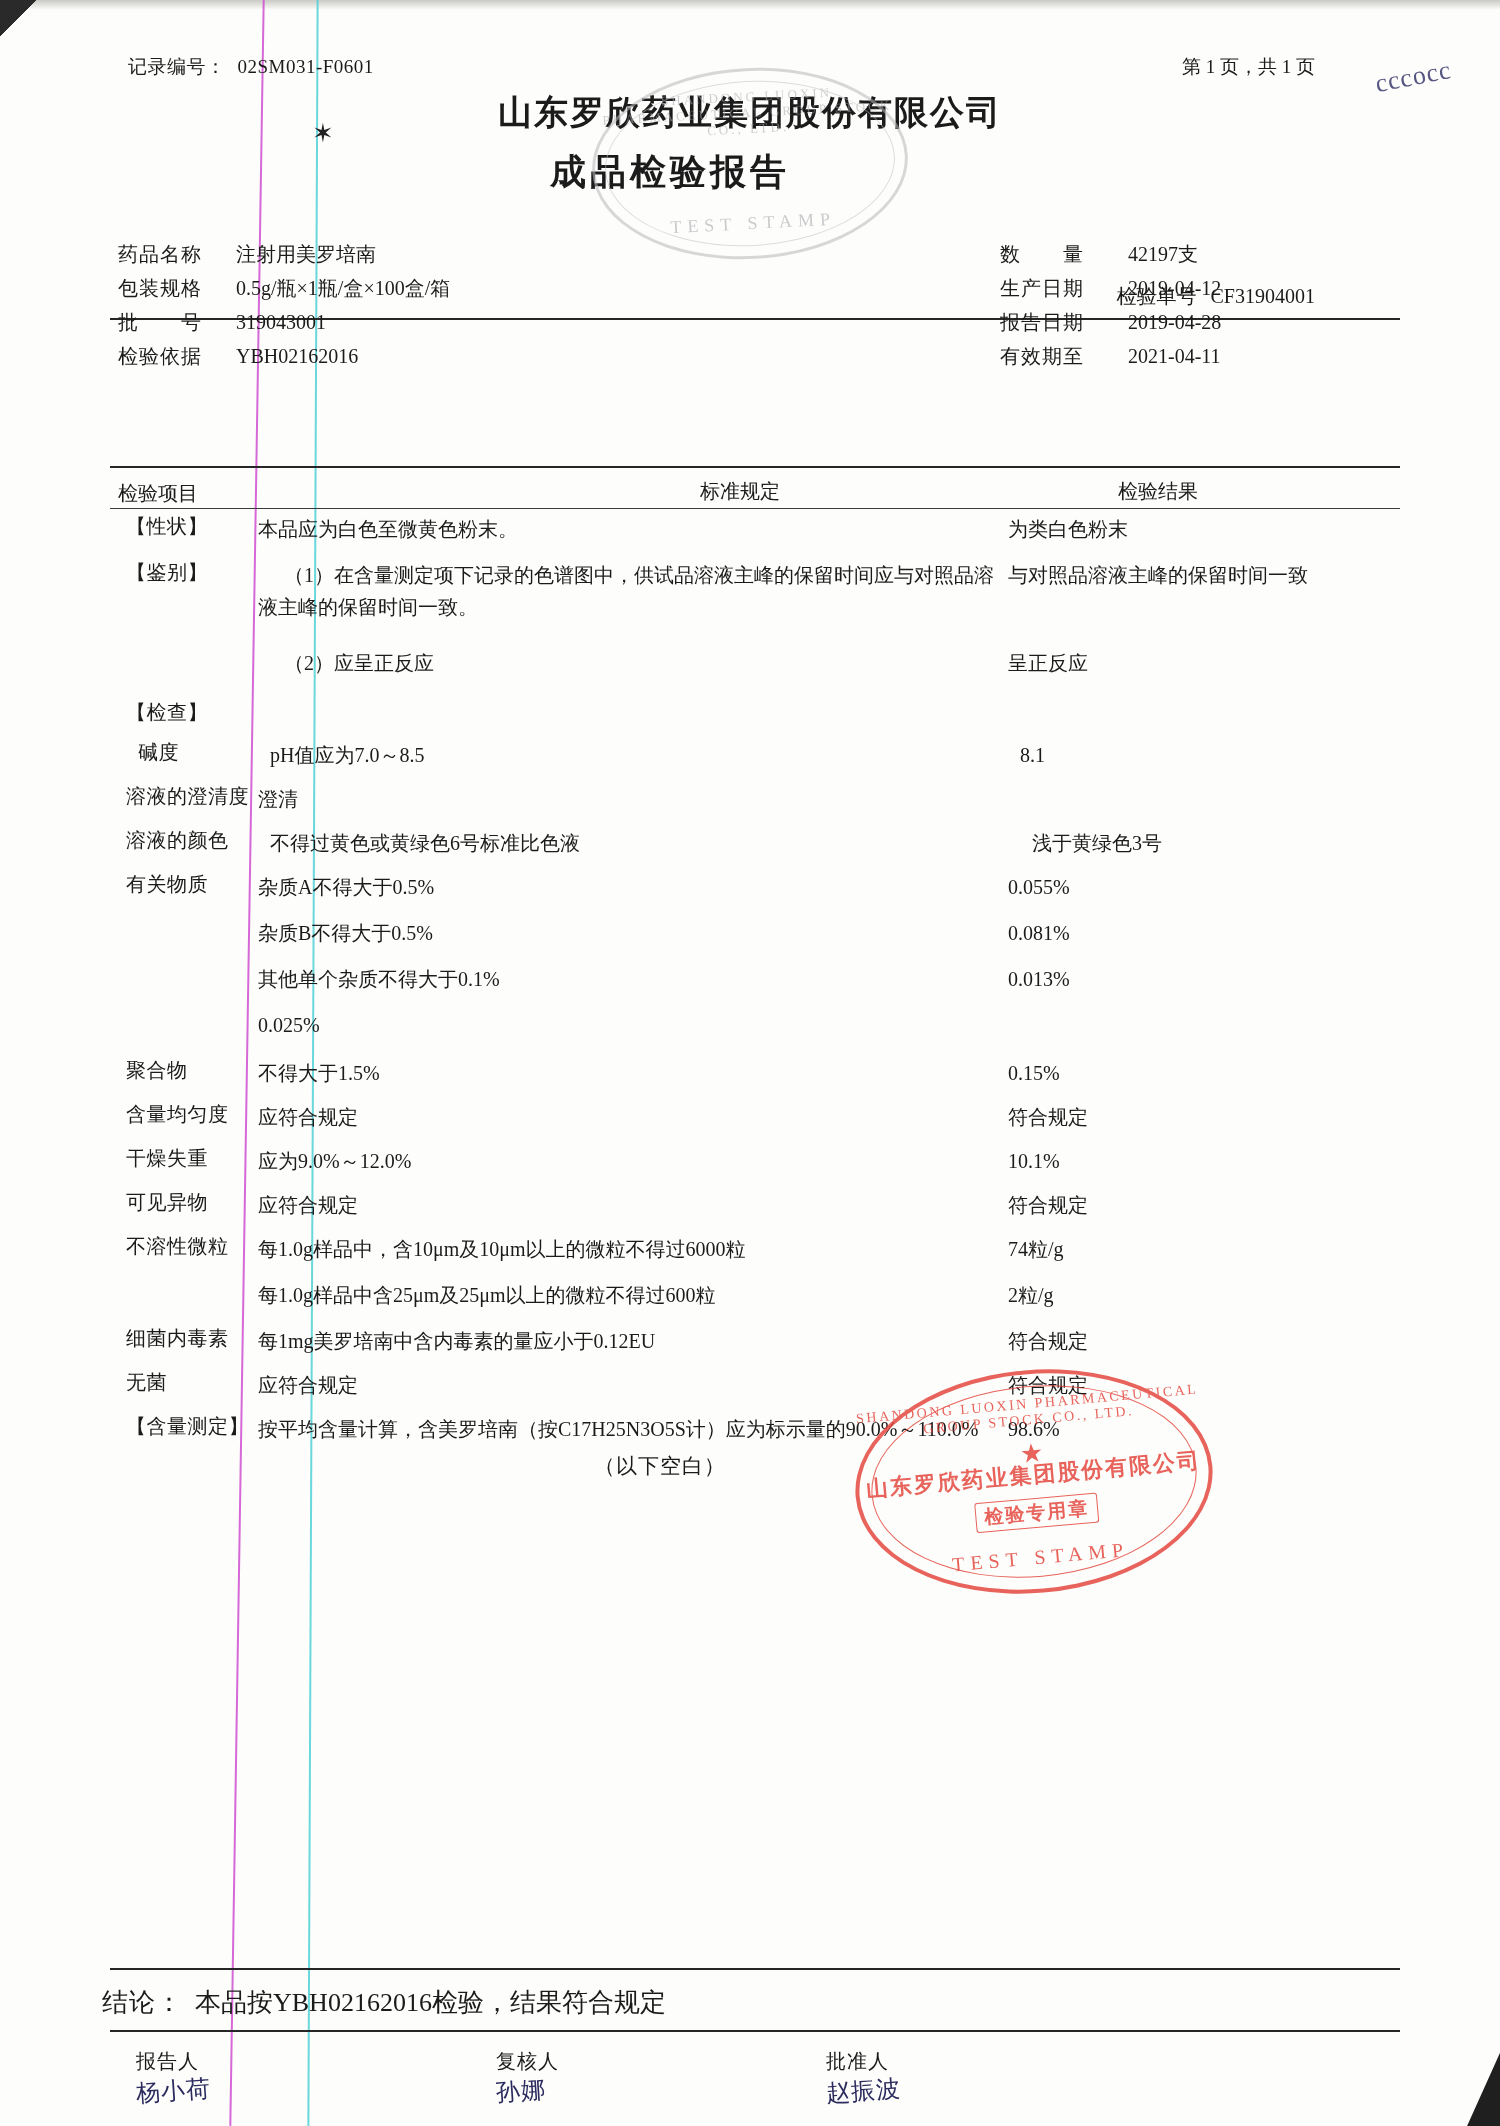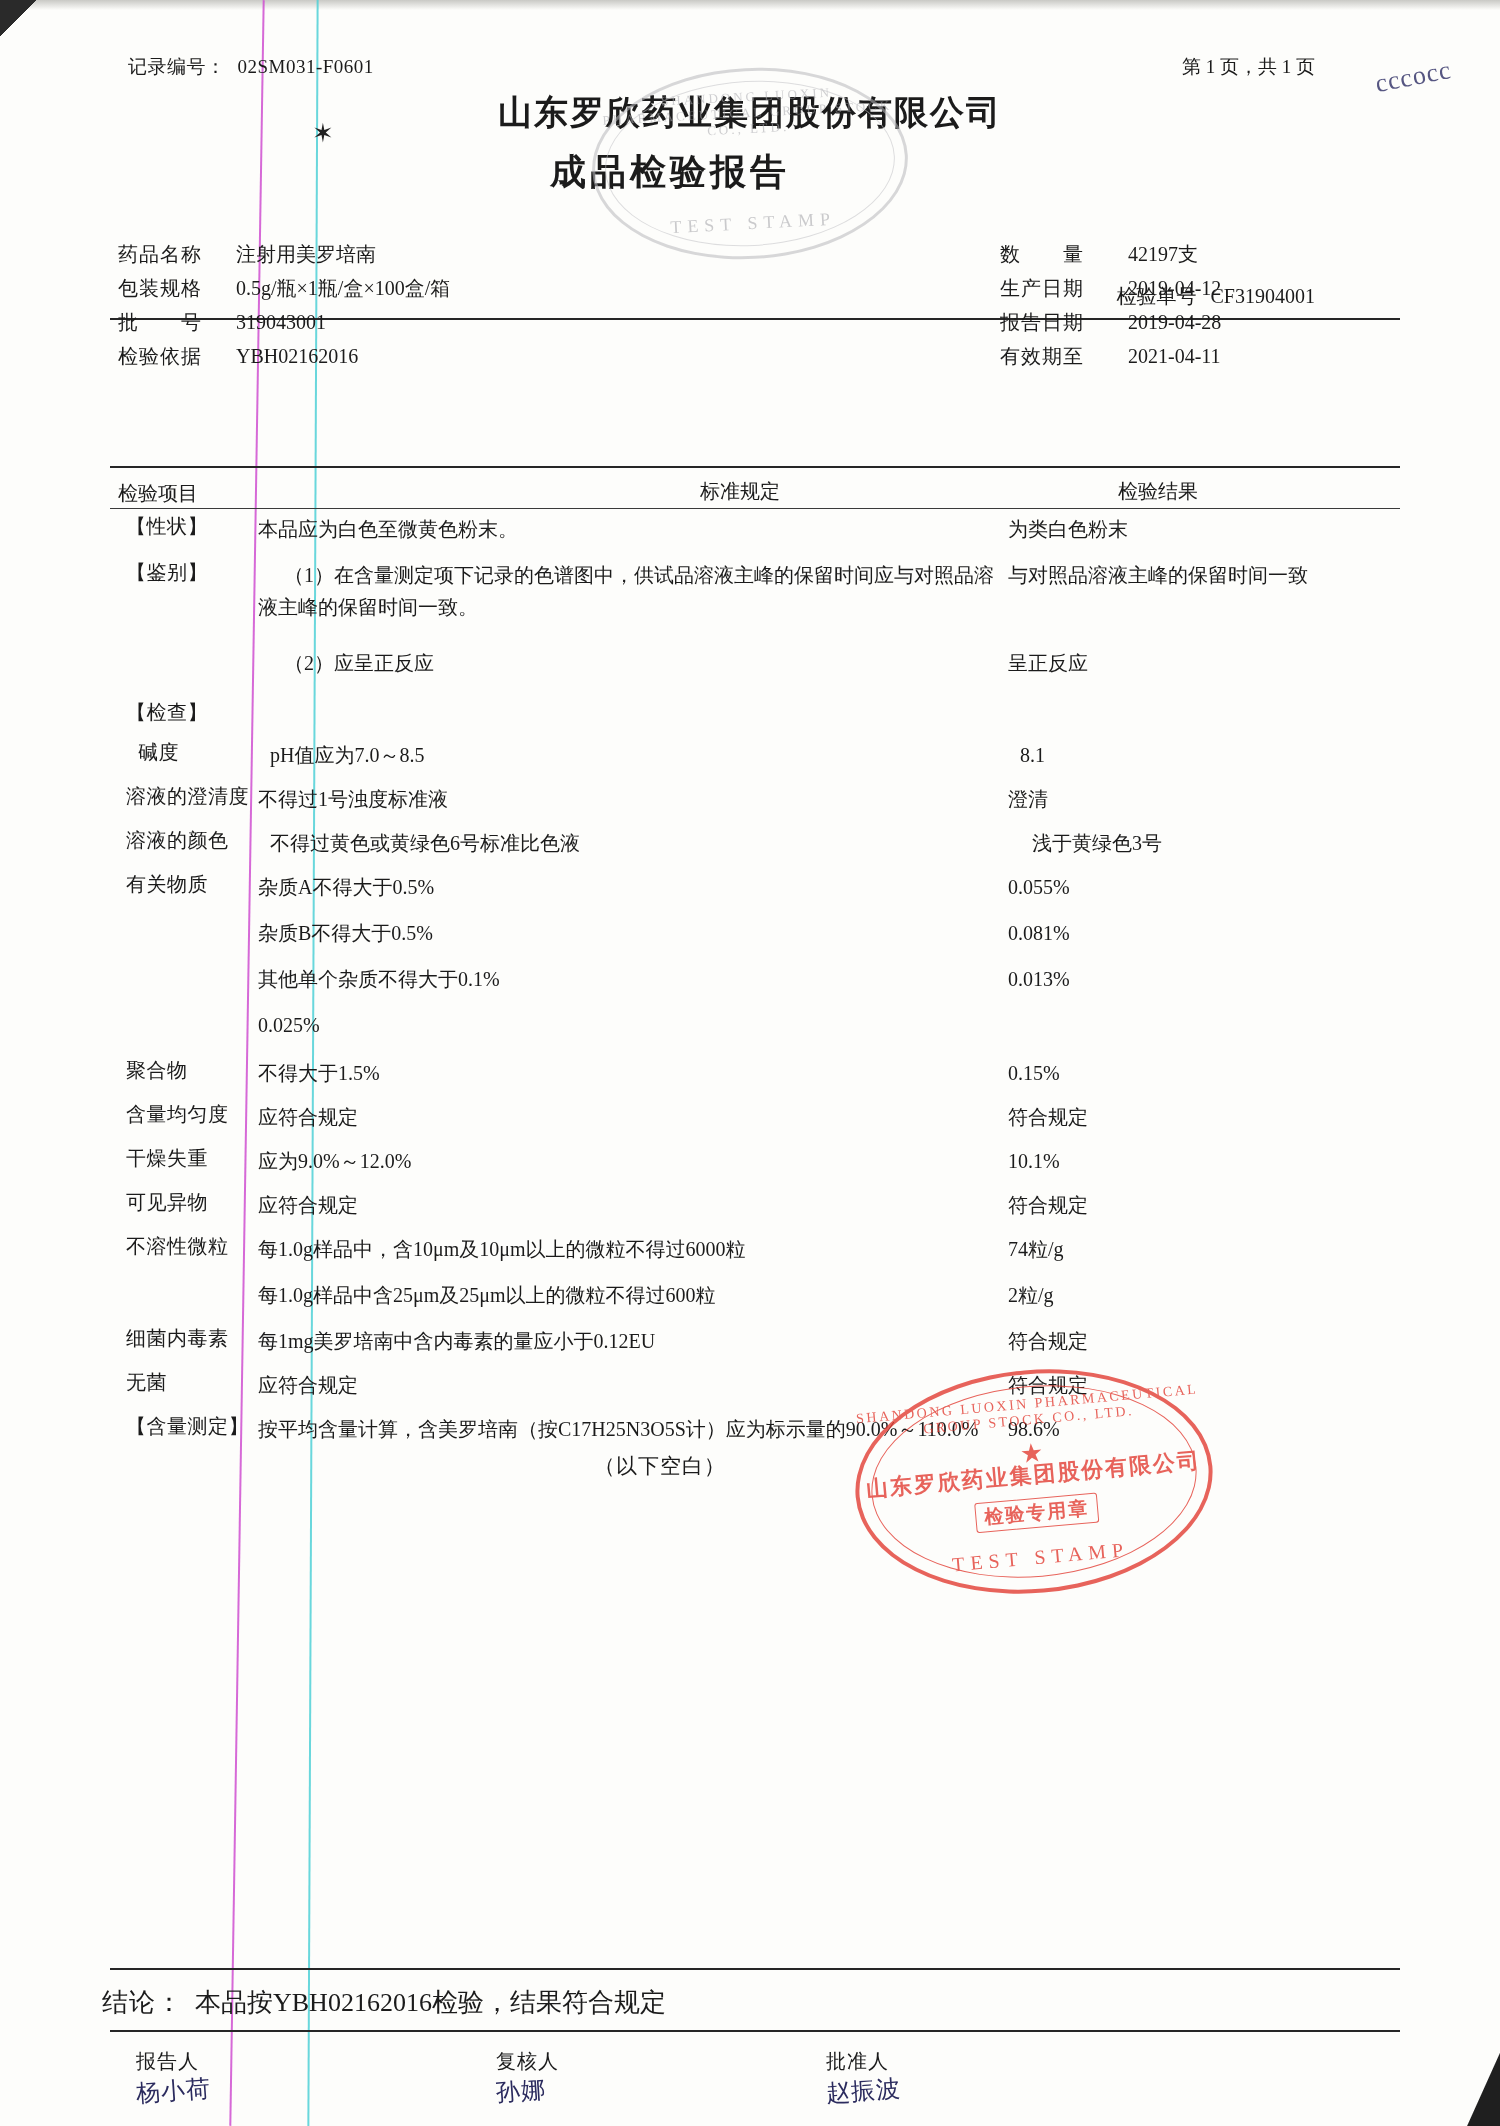--- a/index.html
+++ b/index.html
@@ -411,21 +411,20 @@
     </div>
 
     <div class="trow" style="height:44px;margin-left:12px;">
       <div class="c-item">碱度</div>
       <div class="c-std">pH值应为7.0～8.5</div>
       <div class="c-res">8.1</div>
     </div>
 
     <div class="trow" style="height:44px;">
       <div class="c-item">溶液的澄清度</div>
-      <div class="c-std">不得过1号浊度标准液</div>
       <div class="c-res">澄清</div>
     </div>
 
     <div class="trow" style="height:44px;gap:12px;">
       <div class="c-item">溶液的颜色</div>
       <div class="c-std">不得过黄色或黄绿色6号标准比色液</div>
       <div class="c-res">浅于黄绿色3号</div>
     </div>
 
     <div class="trow" style="height:46px;">

